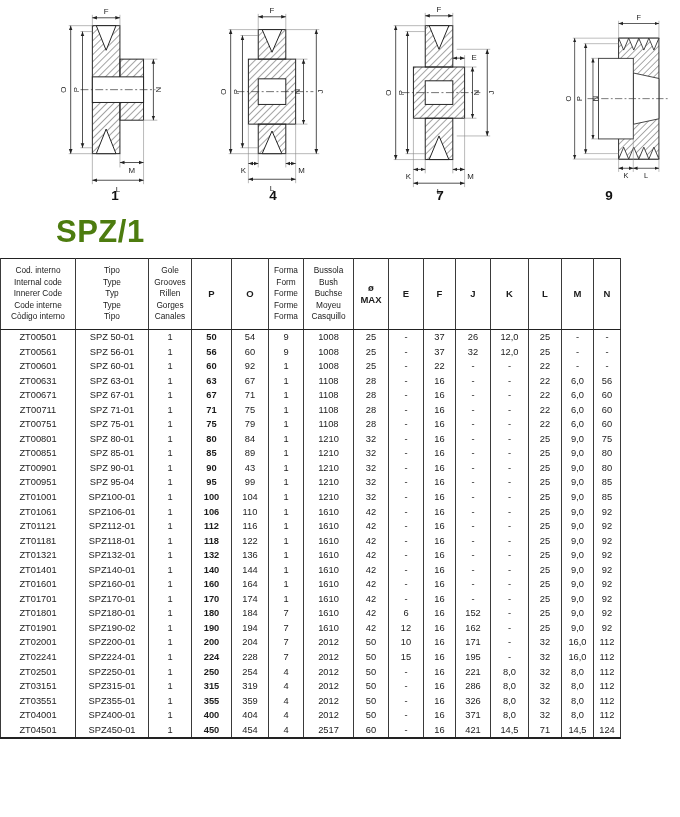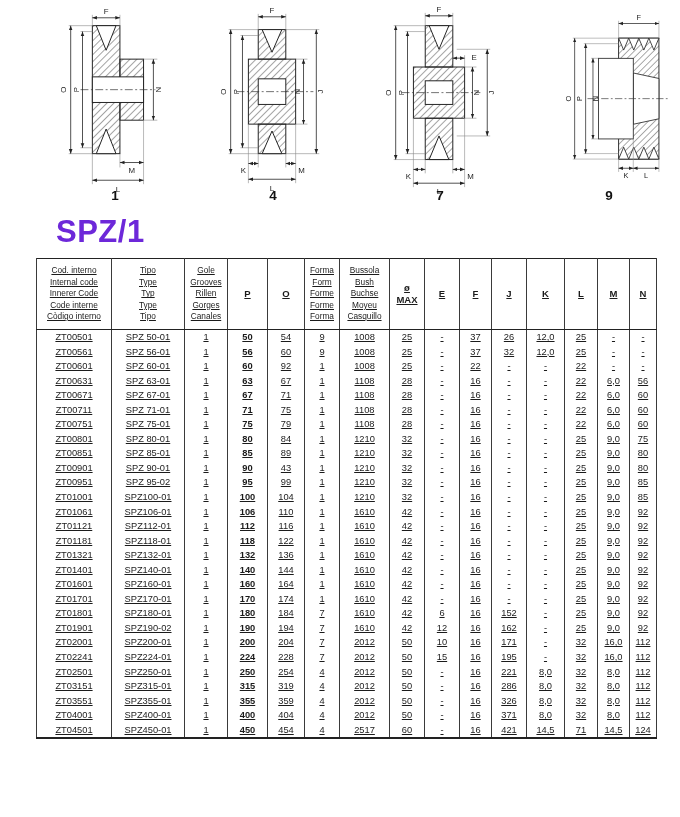--- a/index.html
+++ b/index.html
@@ -8,27 +8,27 @@
     font-family:"Liberation Sans",sans-serif;color:#1b1b1b;overflow:hidden;
   }
   
   .figures{position:relative;height:208px;}
   .figure{position:absolute;top:4px;text-align:center;}
   .fig-number{font-weight:bold;font-size:13.5px;margin-top:-12px;color:#111;}
   svg text{font-family:"Liberation Sans",sans-serif;font-size:8px;fill:#222;}
   
   .title{
     font-size:31px;font-weight:bold;letter-spacing:.5px;
-    margin:6px 0 8px 56px;color:#6d28d9;
+    margin:6px 0 8px 56px;color:#4d7c0f;
   }
   
   table.spec{
     border-collapse:collapse;table-layout:fixed;
-    margin-left:36px;width:620px;
-    border-top:1.5px solid #222;border-bottom:2px solid #222;text-decoration:underline;
+    width:620px;
+    border-top:1.5px solid #222;border-bottom:2px solid #222;
   }
   table.spec th,table.spec td{
     border-left:1px solid #3a3a3a;border-right:1px solid #3a3a3a;
     padding:0;text-align:center;vertical-align:middle;overflow:hidden;
   }
   thead th{border-bottom:1.5px solid #222;height:70px;font-weight:normal;}
   .hdr-multi{font-size:8.3px;line-height:1.38;}
   .hdr-letter{font-size:9.5px;font-weight:bold;line-height:1.25;}
   tbody td{font-size:9.3px;height:14.55px;line-height:14.55px;white-space:nowrap;}
   td.col-p{font-weight:bold;}
@@ -534,21 +534,21 @@
           <td>-</td>
           <td>16</td>
           <td>-</td>
           <td>-</td>
           <td>25</td>
           <td>9,0</td>
           <td>80</td>
         </tr>
         <tr>
           <td>ZT00951</td>
-          <td>SPZ 95-02</td>
+          <td>SPZ 95-04</td>
           <td>1</td>
           <td class="col-p">95</td>
           <td>99</td>
           <td>1</td>
           <td>1210</td>
           <td>32</td>
           <td>-</td>
           <td>16</td>
           <td>-</td>
           <td>-</td>

